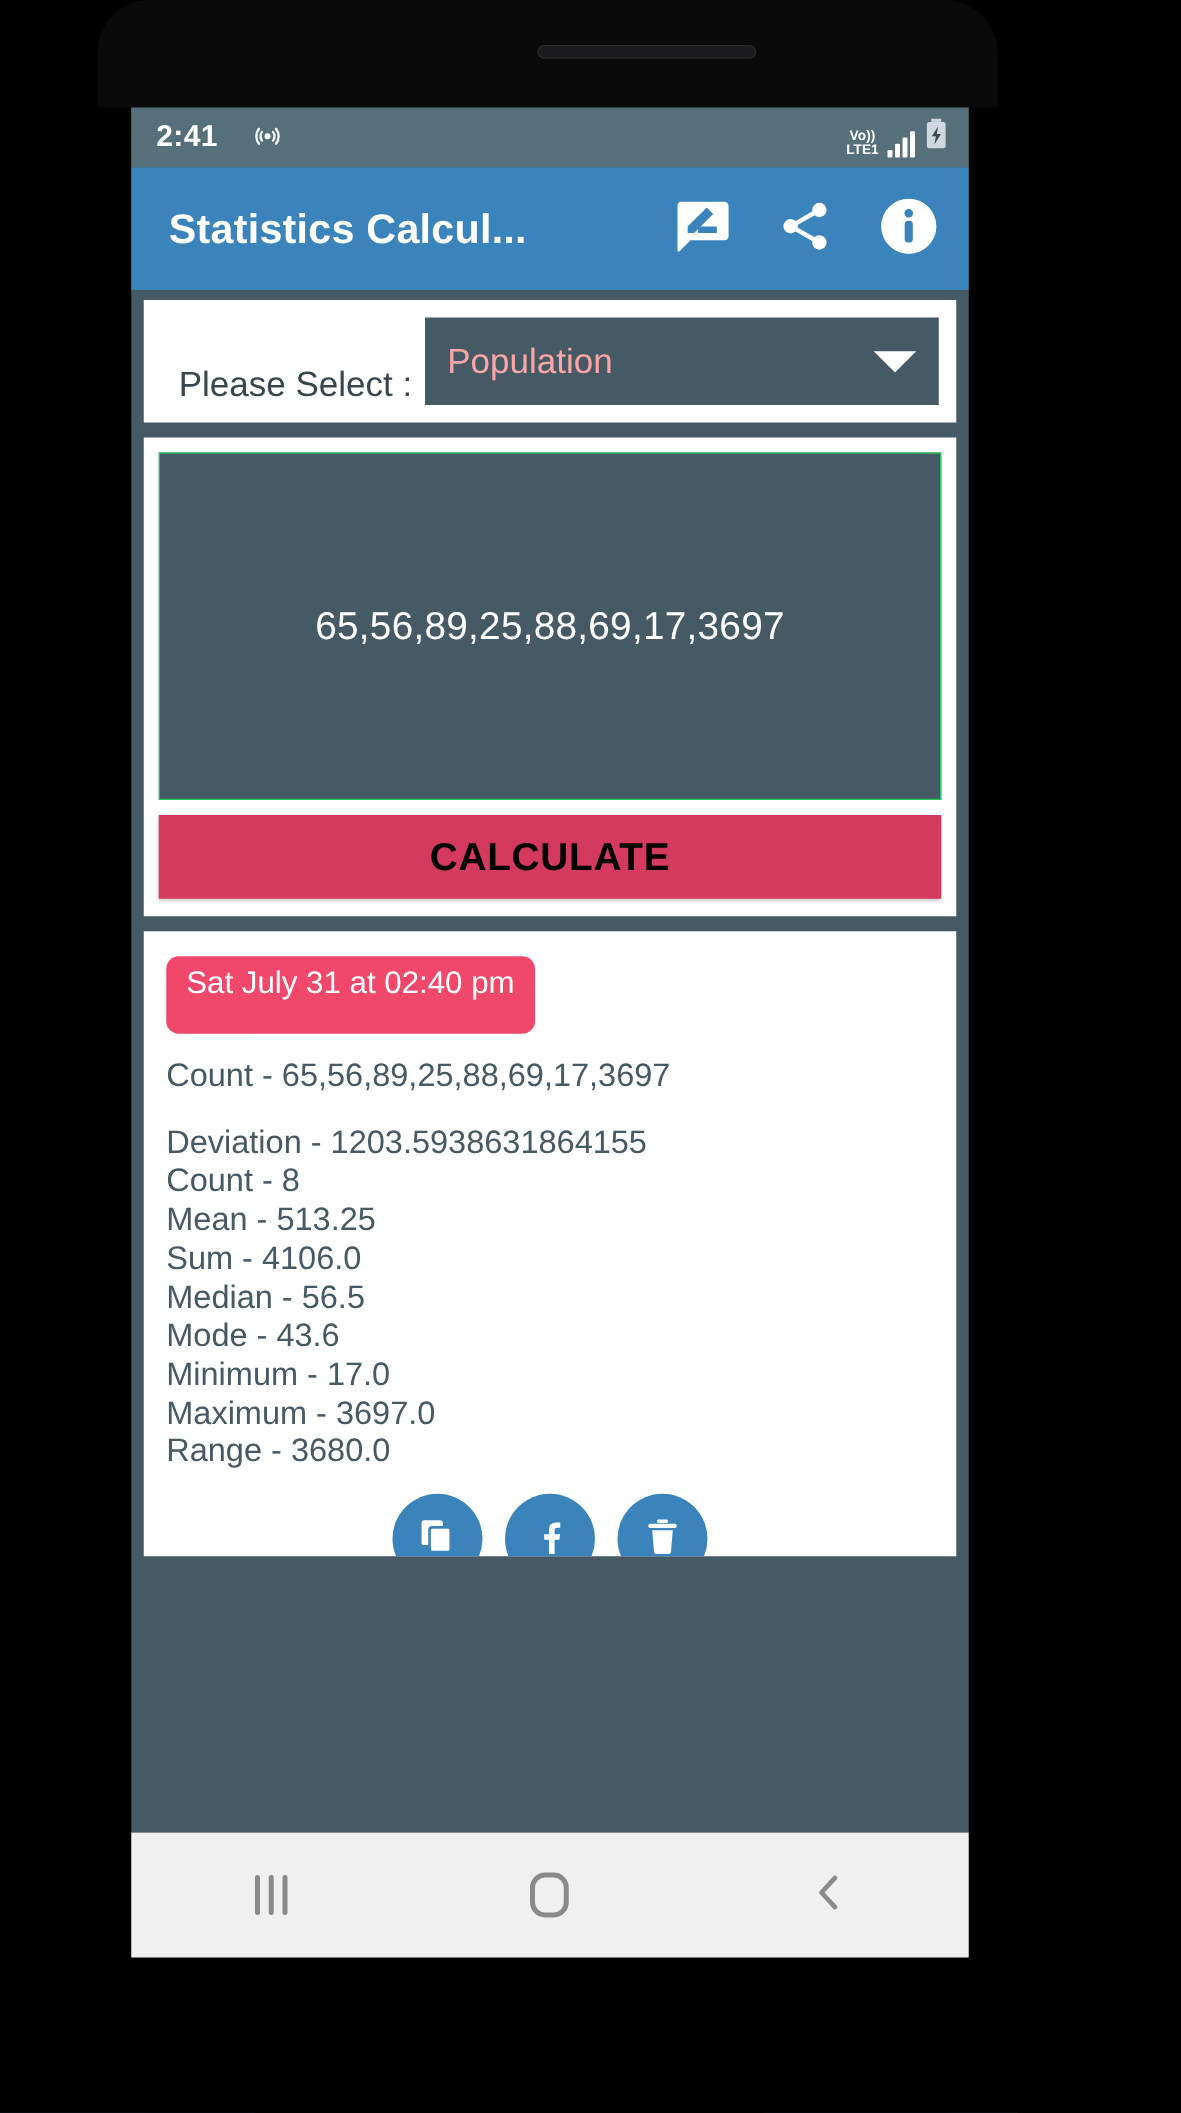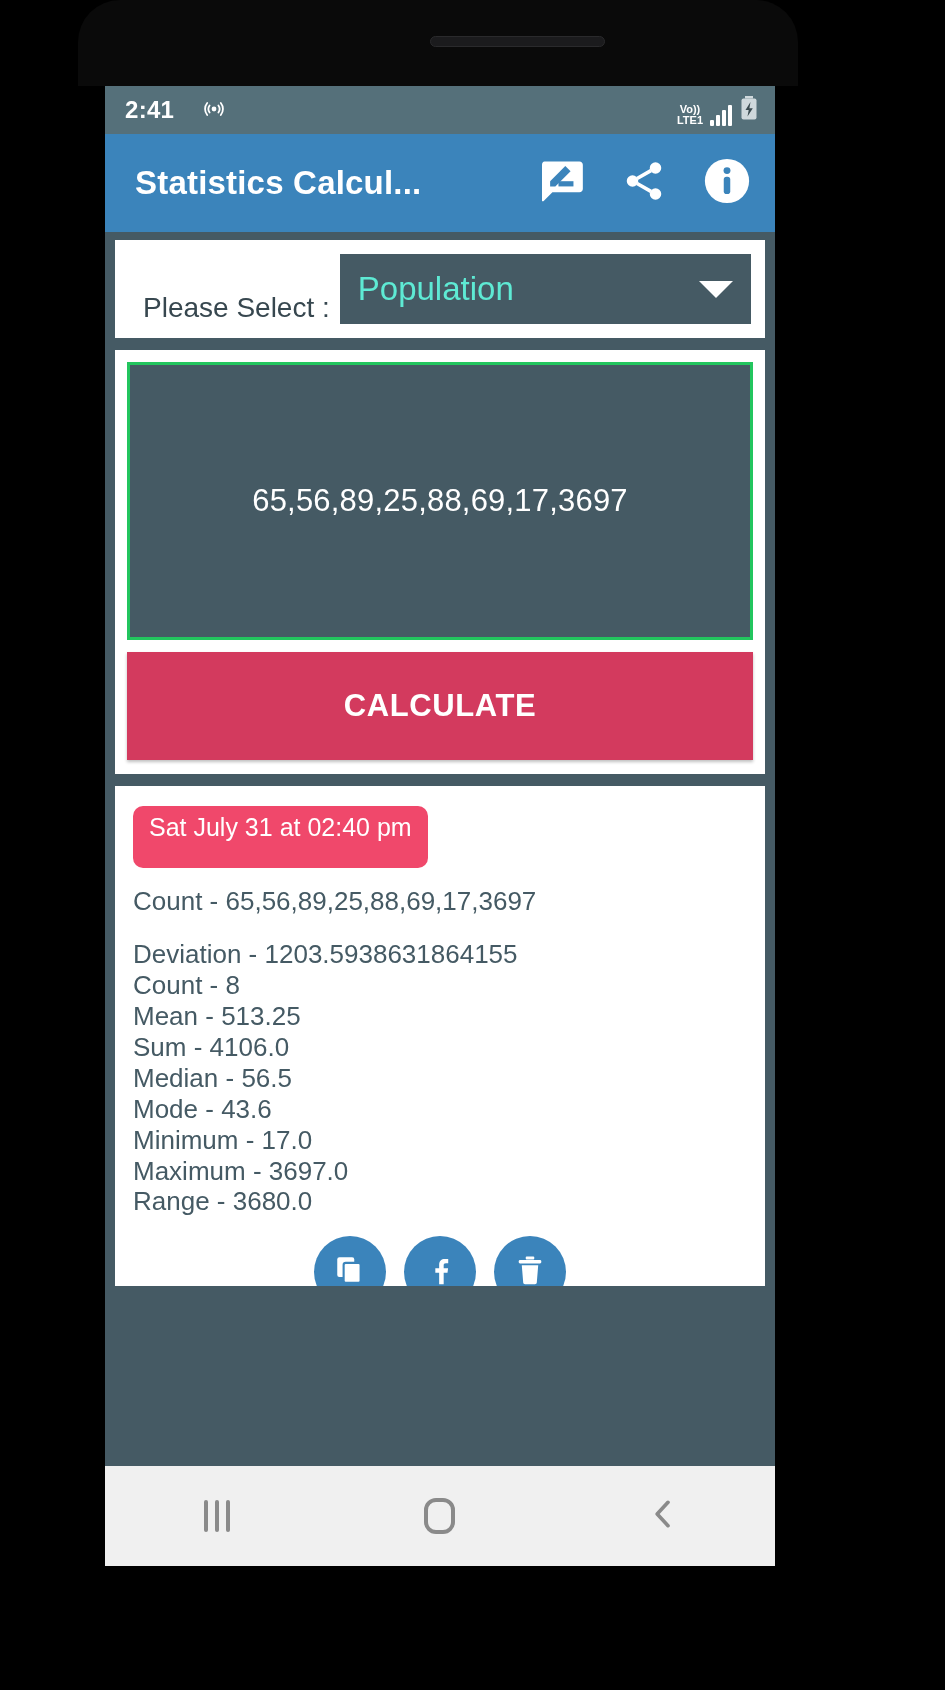--- a/index.html
+++ b/index.html
@@ -89,47 +89,47 @@
   }
   .select-label {
     color: #37474f; font-size: 28px; padding: 0 10px 0 14px;
     white-space: nowrap;
   }
   .spinner {
     flex: 1; background: #455a64;
     height: 70px; display: flex; align-items: center;
     padding: 0 18px;
   }
-  .spinner-value { color: #5eead4; font-size: 33px; }
+  .spinner-value { color: #fca5a5; font-size: 28px; }
   .caret {
     margin-left: auto;
     width: 0; height: 0;
     border-left: 17px solid transparent;
     border-right: 17px solid transparent;
     border-top: 17px solid #fff;
   }
 
   
   .input-card {
     margin: 12px 10px 0 10px;
     background: #fff;
     padding: 12px 12px 14px 12px;
   }
   .data-box {
     background: #455a64;
     height: 278px;
     display: flex; align-items: center; justify-content: center;
-    border: 3px solid #22c55e;
+    border: 1px solid #22c55e;
   }
   .data-text { color: #fff; font-size: 31px; letter-spacing: .2px; }
   .calc-btn {
     margin-top: 12px;
-    height: 108px; width: 100%;
+    height: 67px; width: 100%;
     background: #d33a5e;
-    color: #ffffff; font-size: 31px; font-weight: bold;
+    color: #000000; font-size: 31px; font-weight: bold;
     letter-spacing: .6px;
     border: none;
     display: flex; align-items: center; justify-content: center;
     box-shadow: 0 2px 3px rgba(0,0,0,.25);
     cursor: pointer;
     font-family: "Liberation Sans", sans-serif;
   }
 
   
   .history-bar {

